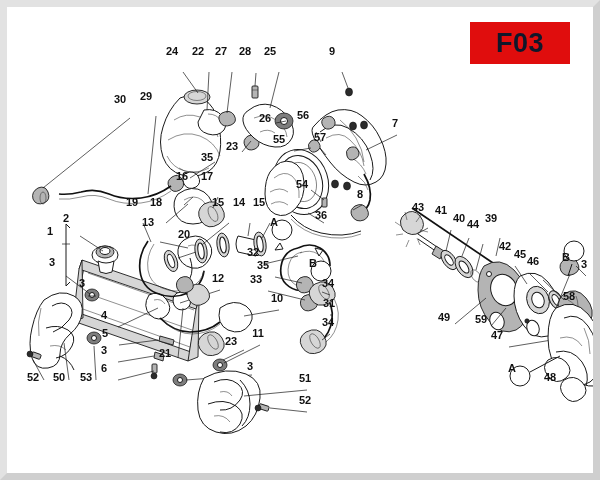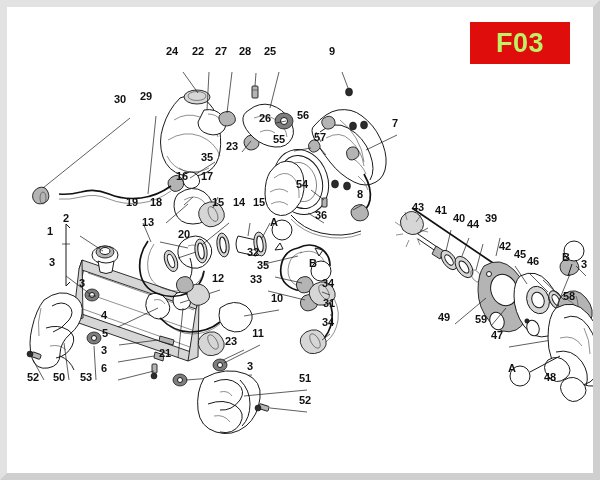--- a/index.html
+++ b/index.html
@@ -59,21 +59,21 @@
     left: 470px;
     top: 22px;
     width: 100px;
     height: 42px;
     background: #e00d0d;
     display: flex;
     align-items: center;
     justify-content: center;
   }
   #plate-label {
-    color: #bef264;
+    color: #0f172a;
     font-family: "Liberation Sans", sans-serif;
     font-weight: bold;
     font-size: 27px;
     letter-spacing: 0.5px;
     line-height: 1;
   }
   .cal {
     font-family: "Liberation Sans", sans-serif;
     font-size: 11px;
     font-weight: bold;

